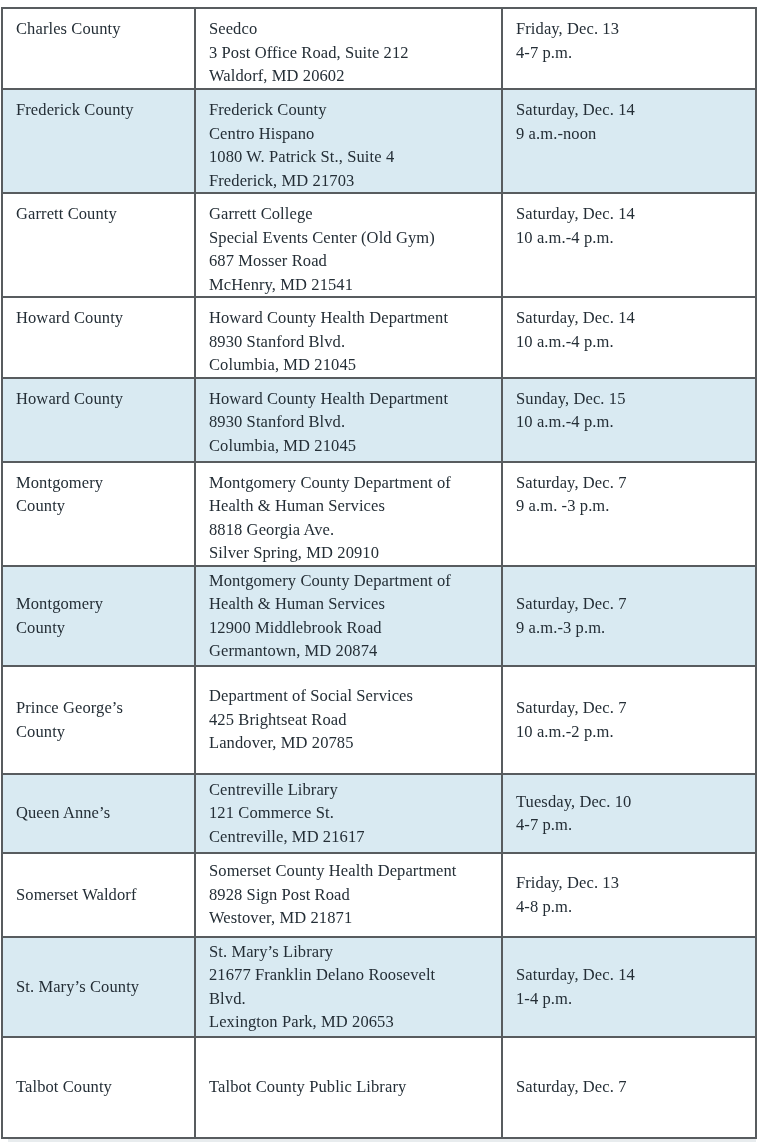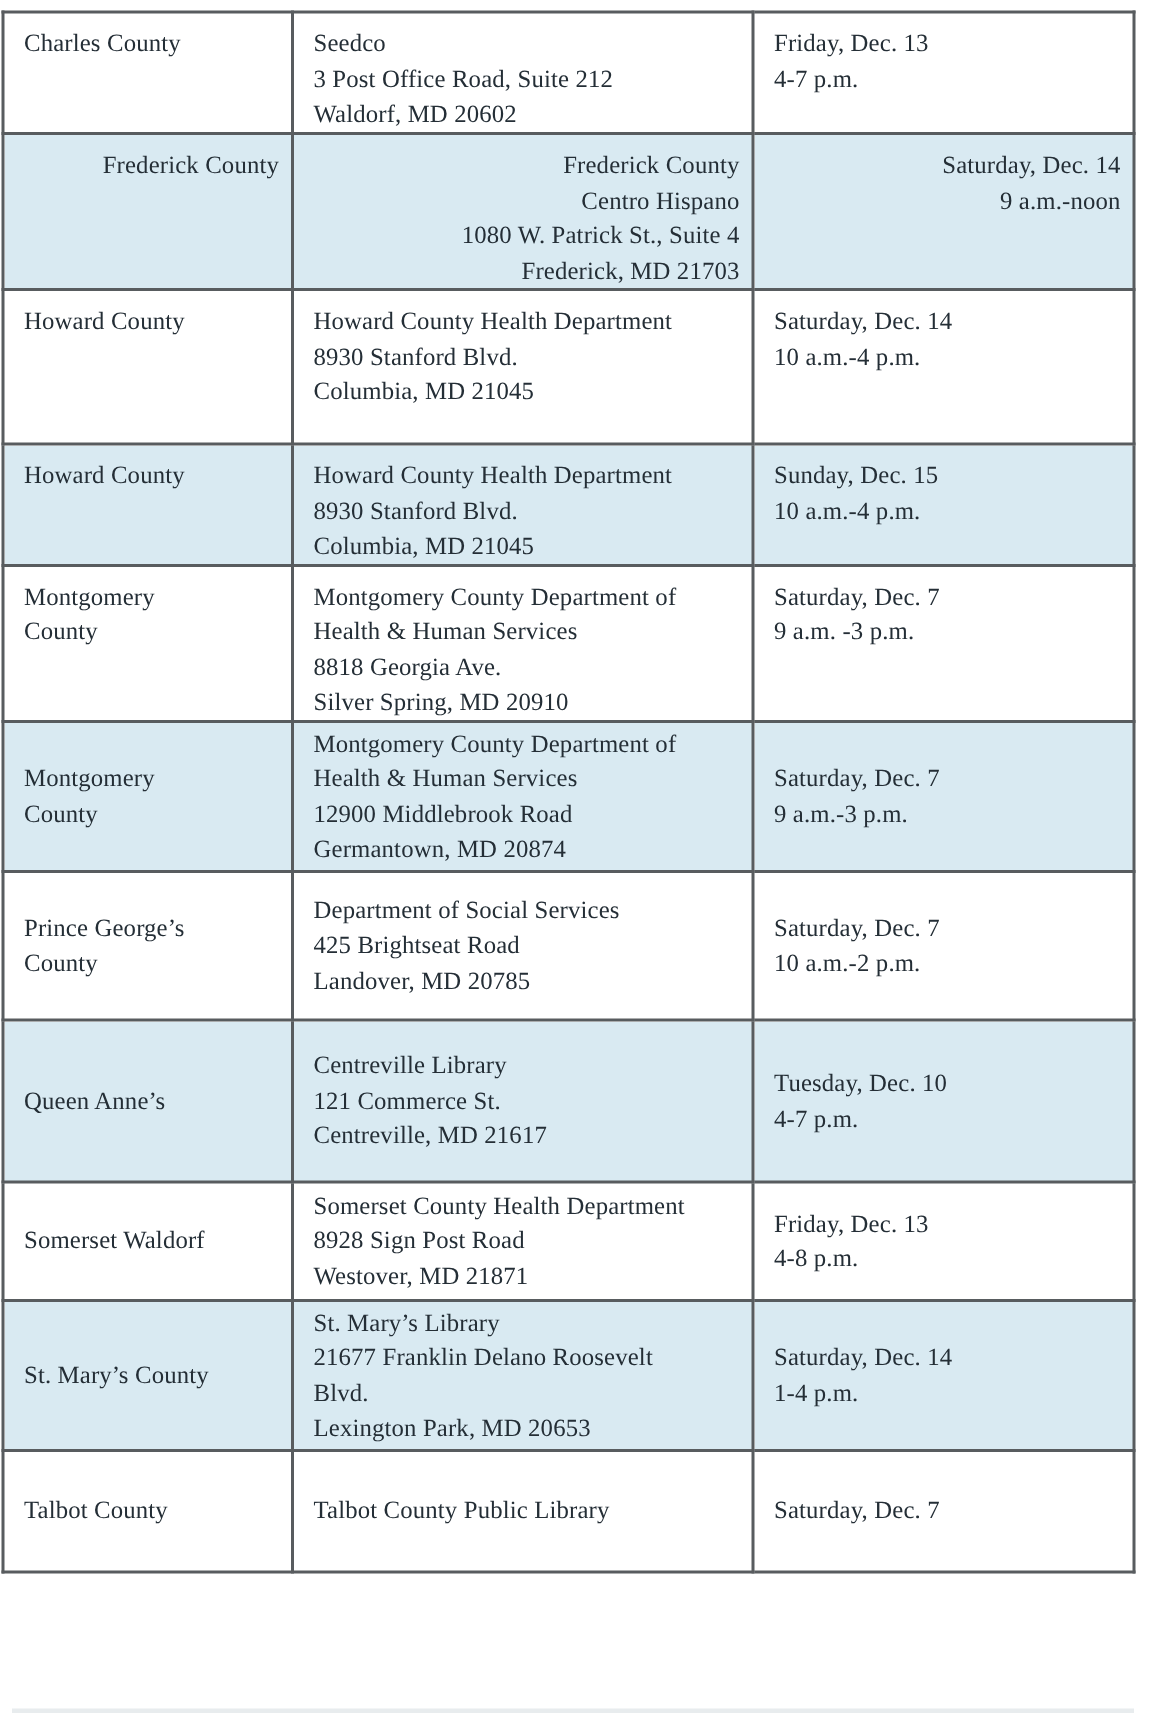--- a/index.html
+++ b/index.html
@@ -44,21 +44,21 @@
 
   tr.shaded td { background: var(--row-shade, #d9eaf2); }
 
   tr.vmid td {
     vertical-align: middle;
     padding-top: 2px;
     padding-bottom: 2px;
   }
 
   table.schedule tr:nth-child(1)  { height: 81px;  }
-  table.schedule tr:nth-child(2)  { height: 102px; text-align: right; }
+  table.schedule tr:nth-child(2)  { height: 102px; }
   table.schedule tr:nth-child(3)  { height: 103px; }
   table.schedule tr:nth-child(4)  { height: 80px;  }
   table.schedule tr:nth-child(5)  { height: 84px;  }
   table.schedule tr:nth-child(6)  { height: 86px;  }
   table.schedule tr:nth-child(7)  { height: 99px;  }
   table.schedule tr:nth-child(8)  { height: 108px; }
   table.schedule tr:nth-child(9)  { height: 79px; margin-left: 44px;  }
   table.schedule tr:nth-child(10) { height: 84px;  }
   table.schedule tr:nth-child(11) { height: 81px;  }
   table.schedule tr:nth-child(12) { height: 101px; }
@@ -93,20 +93,29 @@
 4-7 p.m.</td>
       </tr>
       <tr class="row shaded">
         <td class="c1">Frederick County</td>
         <td class="c2">Frederick County
 Centro Hispano
 1080 W. Patrick St., Suite 4
 Frederick, MD 21703</td>
         <td class="c3">Saturday, Dec. 14
 9 a.m.-noon</td>
+      </tr>
+      <tr class="row">
+        <td class="c1">Garrett County</td>
+        <td class="c2">Garrett College
+Special Events Center (Old Gym)
+687 Mosser Road
+McHenry, MD 21541</td>
+        <td class="c3">Saturday, Dec. 14
+10 a.m.-4 p.m.</td>
       </tr>
       <tr class="row">
         <td class="c1">Howard County</td>
         <td class="c2">Howard County Health Department
 8930 Stanford Blvd.
 Columbia, MD 21045</td>
         <td class="c3">Saturday, Dec. 14
 10 a.m.-4 p.m.</td>
       </tr>
       <tr class="row shaded">

